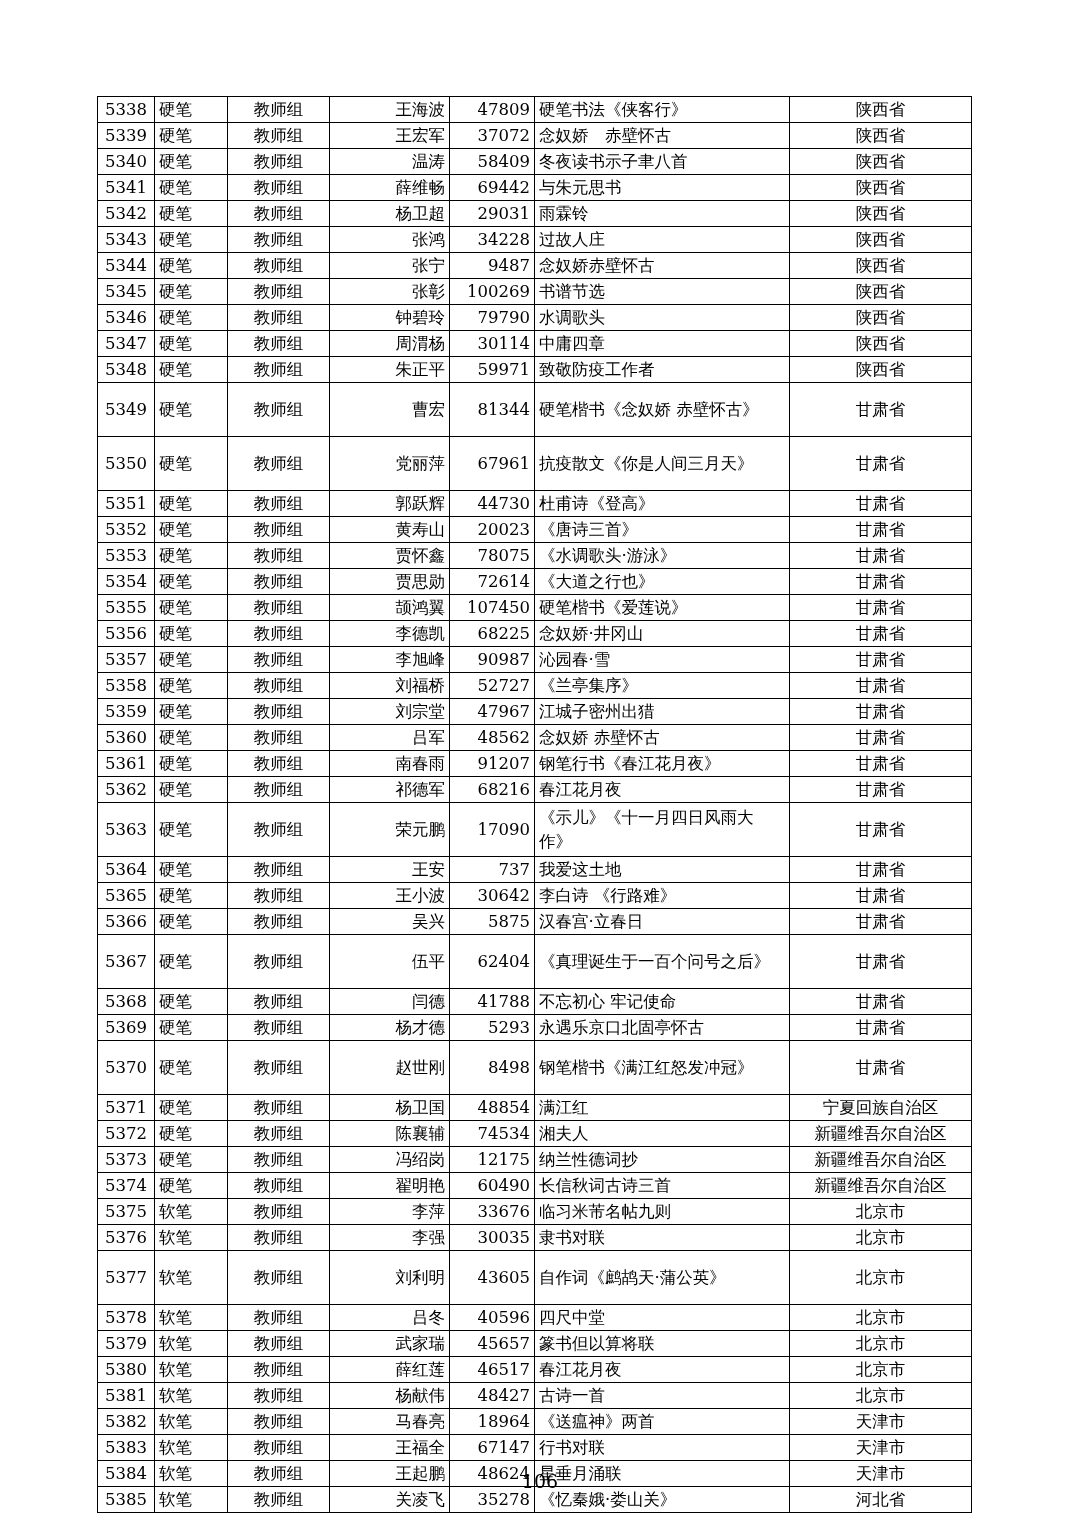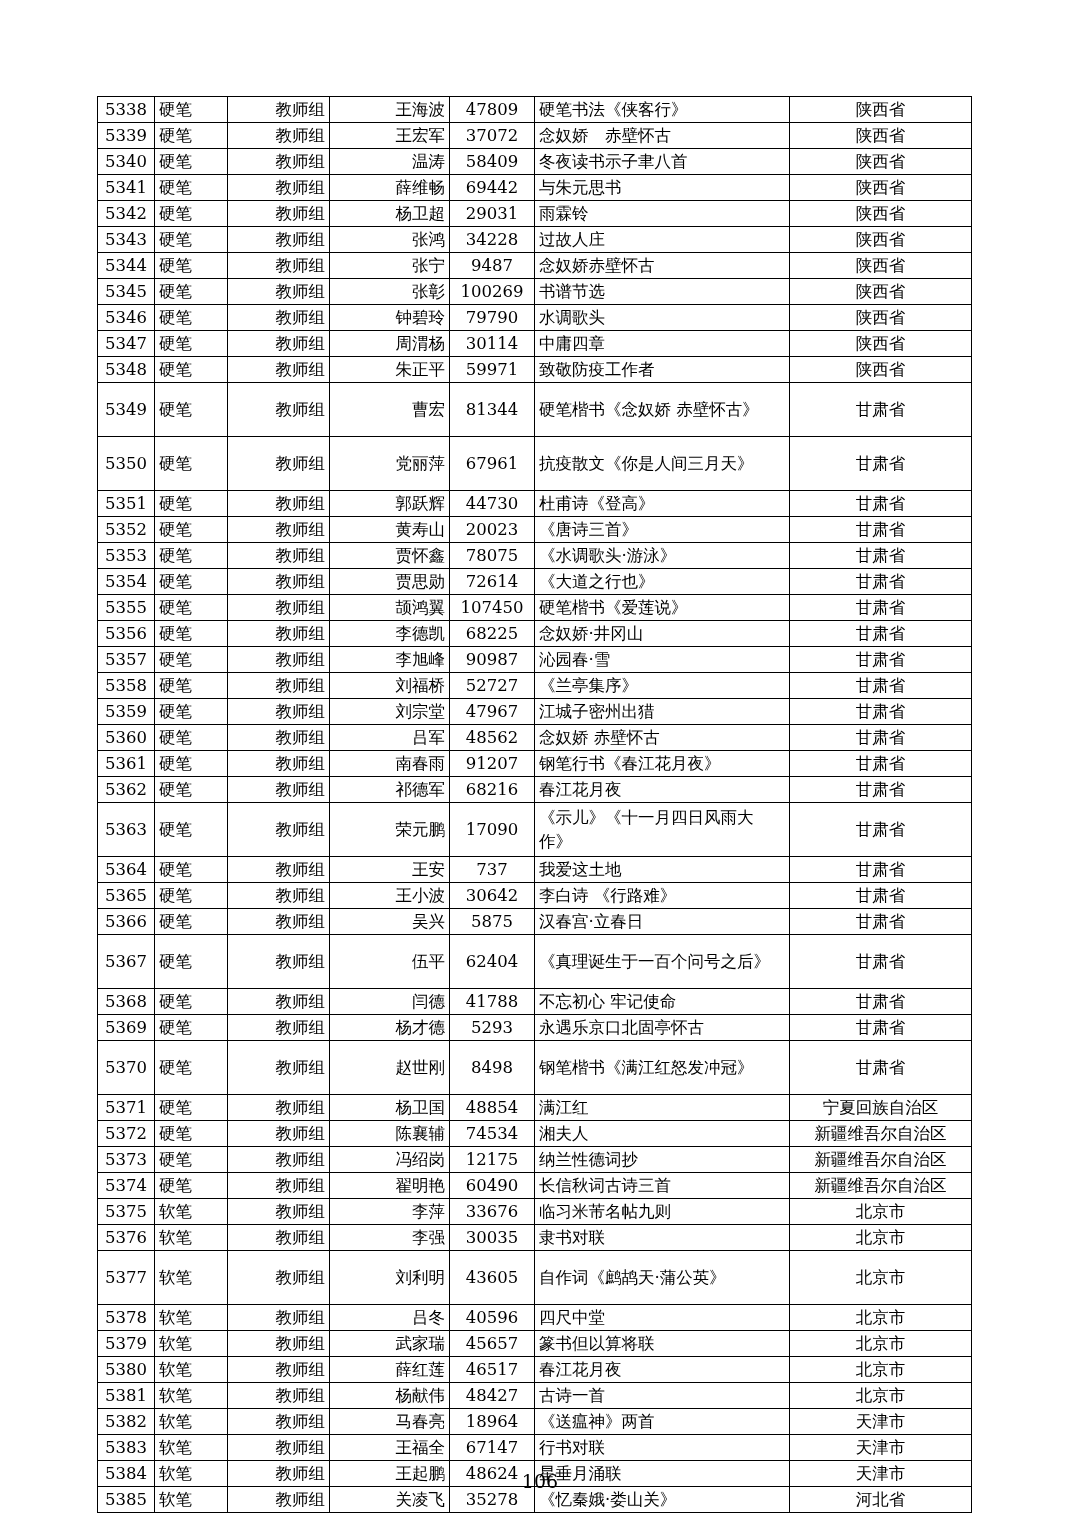--- a/index.html
+++ b/index.html
@@ -43,23 +43,23 @@
   col.c-id    { width: 57px; }
   col.c-cat   { width: 73px; }
   col.c-grp   { width: 102px; }
   col.c-name  { width: 120px; }
   col.c-num   { width: 85px; }
   col.c-work  { width: 255px; }
   col.c-prov  { width: 182px; }
 
   td.id    { text-align: center; }
   td.cat   { text-align: left; }
-  td.grp   { text-align: right; }
+  td.grp   { text-align: center; }
   td.name  { text-align: right; }
-  td.num   { text-align: center; }
+  td.num   { text-align: right; }
   td.work  { text-align: left; padding-left: 6px; }
   td.prov  { text-align: center; }
 
   tr.r1 td { height: 25px; }
   tr.r2 td { height: 53px; }
 
   .page-number {
     position: absolute;
     left: 0;
     top: 1470px;

